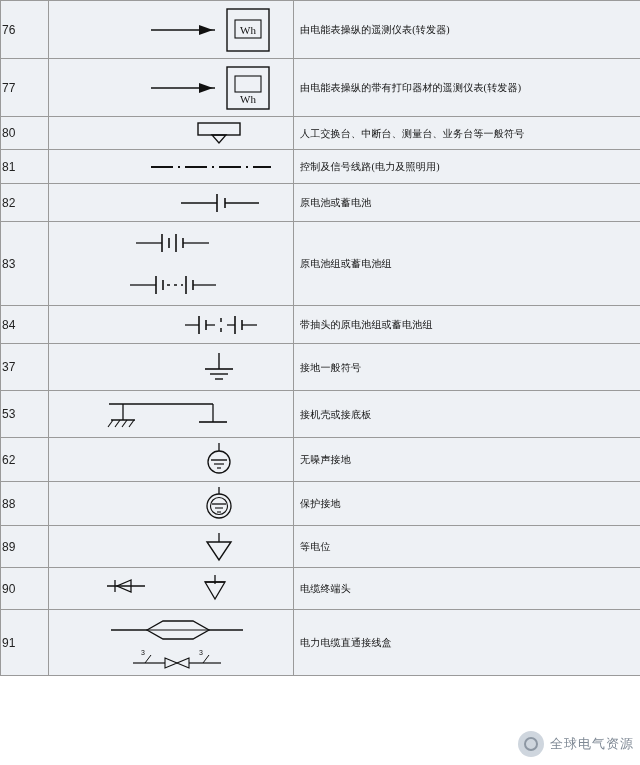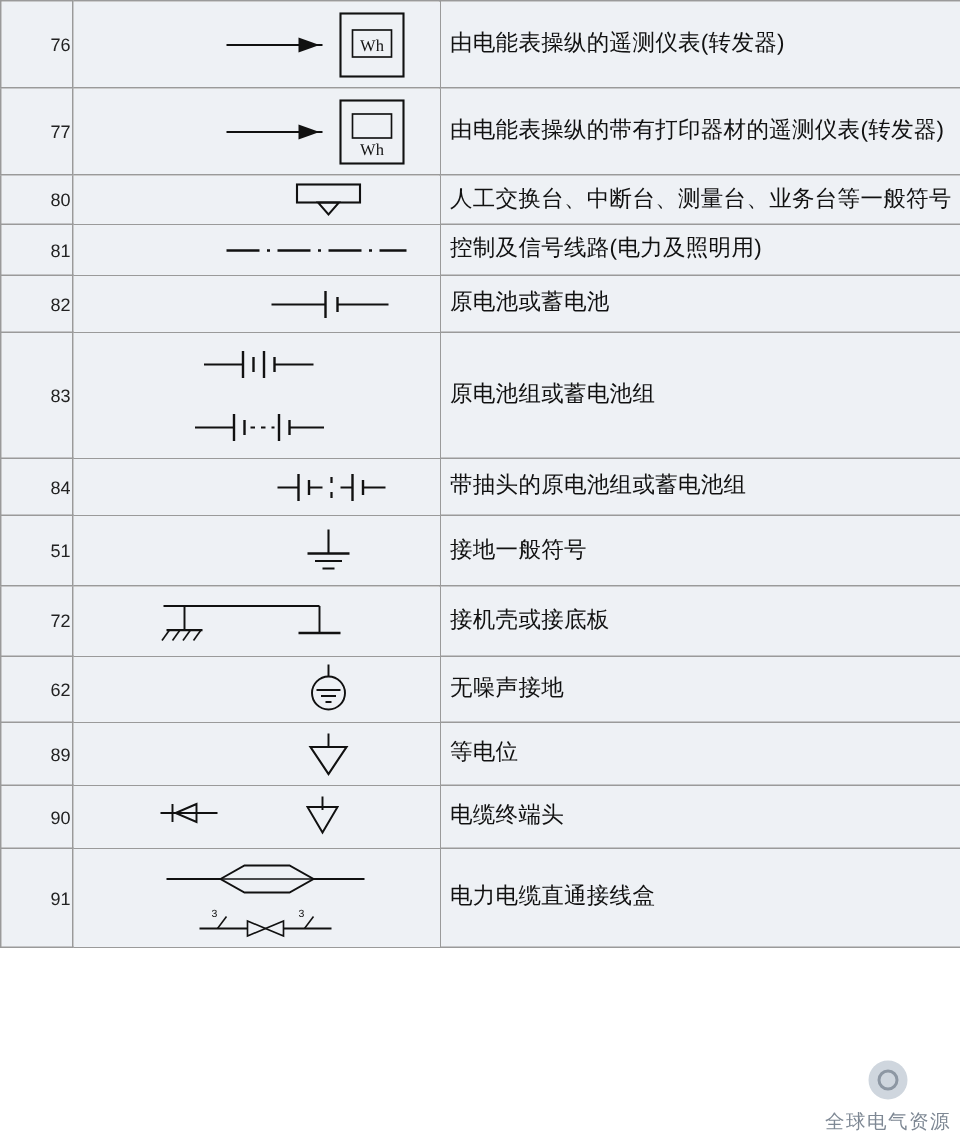--- a/index.html
+++ b/index.html
@@ -16,54 +16,54 @@
   }
   col.c-num{width:48px;}
   col.c-sym{width:245px;}
   col.c-desc{width:347px;}
   td{
     border:1px solid #9a9a9a;
     vertical-align:middle;
     background:#eef1f5;
   }
   td.num{
-    text-align:right;
+    text-align:left;
     font-size:12px;
     color:#222;
   }
   td.sym{
     padding:0;
     position:relative;
   }
   td.desc{
     background:#eef1f5;
-    font-size:15px;
+    font-size:10px;
     line-height:1.5;
     padding:4px 5px 4px 6px;
     color:#111;
     letter-spacing:0.2px;
+    font-family:Liberation Serif, serif;
   }
   .symwrap{
     width:100%;
     height:100%;
     display:flex;
     align-items:center;
     justify-content:flex-end;
   }
   svg{display:block;}
   .wm{
     position:absolute;
     right:6px;
     bottom:8px;
     display:flex;
     align-items:center;
     gap:6px;
     background:rgba(238,241,245,0.0);
     pointer-events:none;
-    flex-direction:column;
   }
   .wm-logo{
     width:26px;height:26px;border-radius:50%;
     background:#cfd6de;
     position:relative;
     flex:0 0 auto;
   }
   .wm-logo:before{
     content:"";
     position:absolute;left:6px;top:6px;width:14px;height:14px;
@@ -207,36 +207,36 @@
               <line x1="92" y1="6" x2="92" y2="24" stroke="#111" stroke-width="1.6"></line>
               <line x1="99" y1="10" x2="99" y2="20" stroke="#111" stroke-width="1.6"></line>
               <line x1="99" y1="15" x2="114" y2="15" stroke="#111" stroke-width="1.3"></line>
             </svg>
           </div>
         </td>
         <td class="desc">带抽头的原电池组或蓄电池组</td>
       </tr>
 
       <tr style="height:47px;">
-        <td class="num">51</td>
+        <td class="num">37</td>
         <td class="sym">
           <div class="symwrap">
             <svg width="150" height="40" viewBox="0 0 150 40">
               <line x1="76" y1="6" x2="76" y2="22" stroke="#111" stroke-width="1.4"></line>
               <line x1="62" y1="22" x2="90" y2="22" stroke="#111" stroke-width="1.6"></line>
               <line x1="67" y1="27" x2="85" y2="27" stroke="#111" stroke-width="1.4"></line>
               <line x1="72" y1="32" x2="80" y2="32" stroke="#111" stroke-width="1.4"></line>
             </svg>
           </div>
         </td>
         <td class="desc">接地一般符号</td>
       </tr>
 
       <tr style="height:47px;">
-        <td class="num">72</td>
+        <td class="num">53</td>
         <td class="sym">
           <div class="symwrap">
             <svg width="200" height="40" viewBox="0 0 200 40">
               <line x1="16" y1="10" x2="120" y2="10" stroke="#111" stroke-width="1.3"></line>
               <line x1="30" y1="10" x2="30" y2="26" stroke="#111" stroke-width="1.3"></line>
               <line x1="18" y1="26" x2="42" y2="26" stroke="#111" stroke-width="1.5"></line>
               <line x1="20" y1="26" x2="15" y2="33" stroke="#111" stroke-width="1.1"></line>
               <line x1="27" y1="26" x2="22" y2="33" stroke="#111" stroke-width="1.1"></line>
               <line x1="34" y1="26" x2="29" y2="33" stroke="#111" stroke-width="1.1"></line>
               <line x1="41" y1="26" x2="36" y2="33" stroke="#111" stroke-width="1.1"></line>
@@ -257,20 +257,36 @@
               <circle cx="76" cy="21" r="11" fill="none" stroke="#111" stroke-width="1.3"></circle>
               <line x1="68" y1="19" x2="84" y2="19" stroke="#111" stroke-width="1.4"></line>
               <line x1="71" y1="23" x2="81" y2="23" stroke="#111" stroke-width="1.2"></line>
               <line x1="74" y1="27" x2="78" y2="27" stroke="#111" stroke-width="1.2"></line>
             </svg>
           </div>
         </td>
         <td class="desc">无噪声接地</td>
       </tr>
 
+      <tr style="height:44px;">
+        <td class="num">88</td>
+        <td class="sym">
+          <div class="symwrap">
+            <svg width="150" height="38" viewBox="0 0 150 38">
+              <line x1="76" y1="2" x2="76" y2="9" stroke="#111" stroke-width="1.3"></line>
+              <circle cx="76" cy="21" r="12" fill="none" stroke="#111" stroke-width="1.3"></circle>
+              <circle cx="76" cy="21" r="8.5" fill="none" stroke="#111" stroke-width="1.1"></circle>
+              <line x1="69" y1="19" x2="83" y2="19" stroke="#111" stroke-width="1.3"></line>
+              <line x1="72" y1="23" x2="80" y2="23" stroke="#111" stroke-width="1.1"></line>
+              <line x1="74" y1="27" x2="78" y2="27" stroke="#111" stroke-width="1.1"></line>
+            </svg>
+          </div>
+        </td>
+        <td class="desc">保护接地</td>
+      </tr>
 
       <tr style="height:42px;">
         <td class="num">89</td>
         <td class="sym">
           <div class="symwrap">
             <svg width="150" height="34" viewBox="0 0 150 34">
               <line x1="76" y1="3" x2="76" y2="12" stroke="#111" stroke-width="1.3"></line>
               <polygon points="64,12 88,12 76,30" fill="none" stroke="#111" stroke-width="1.4"></polygon>
             </svg>
           </div>

